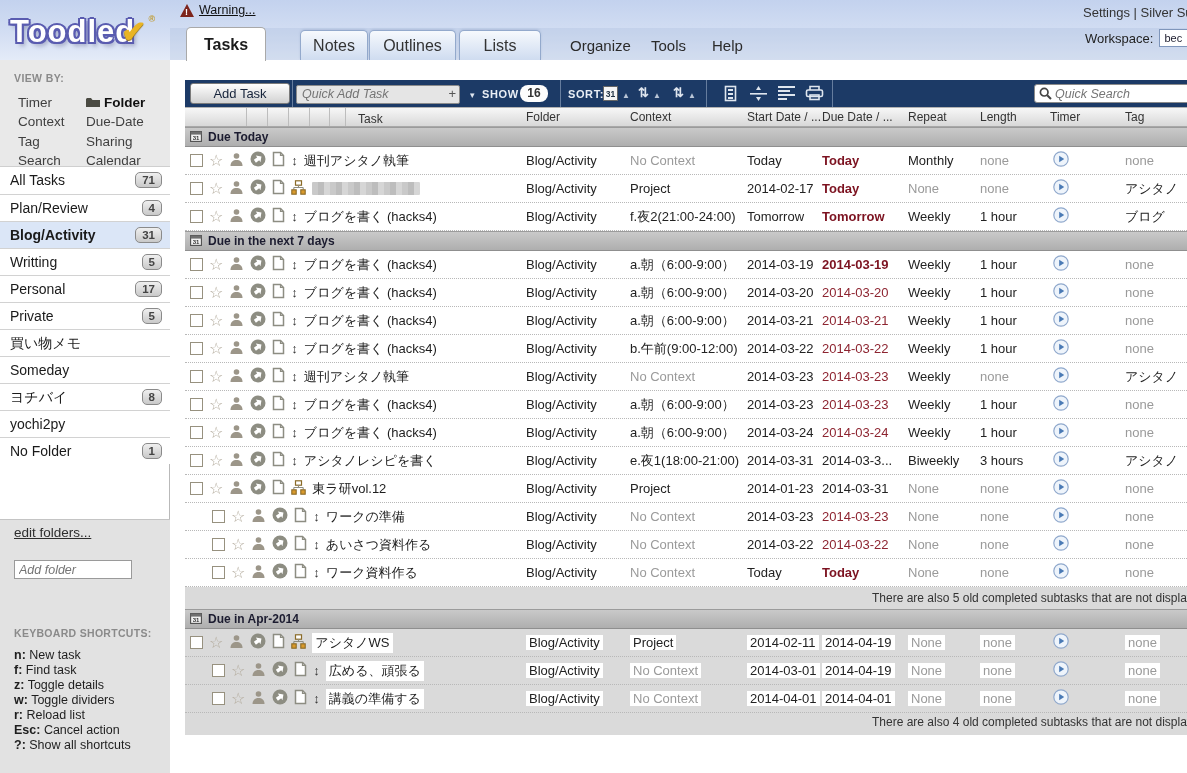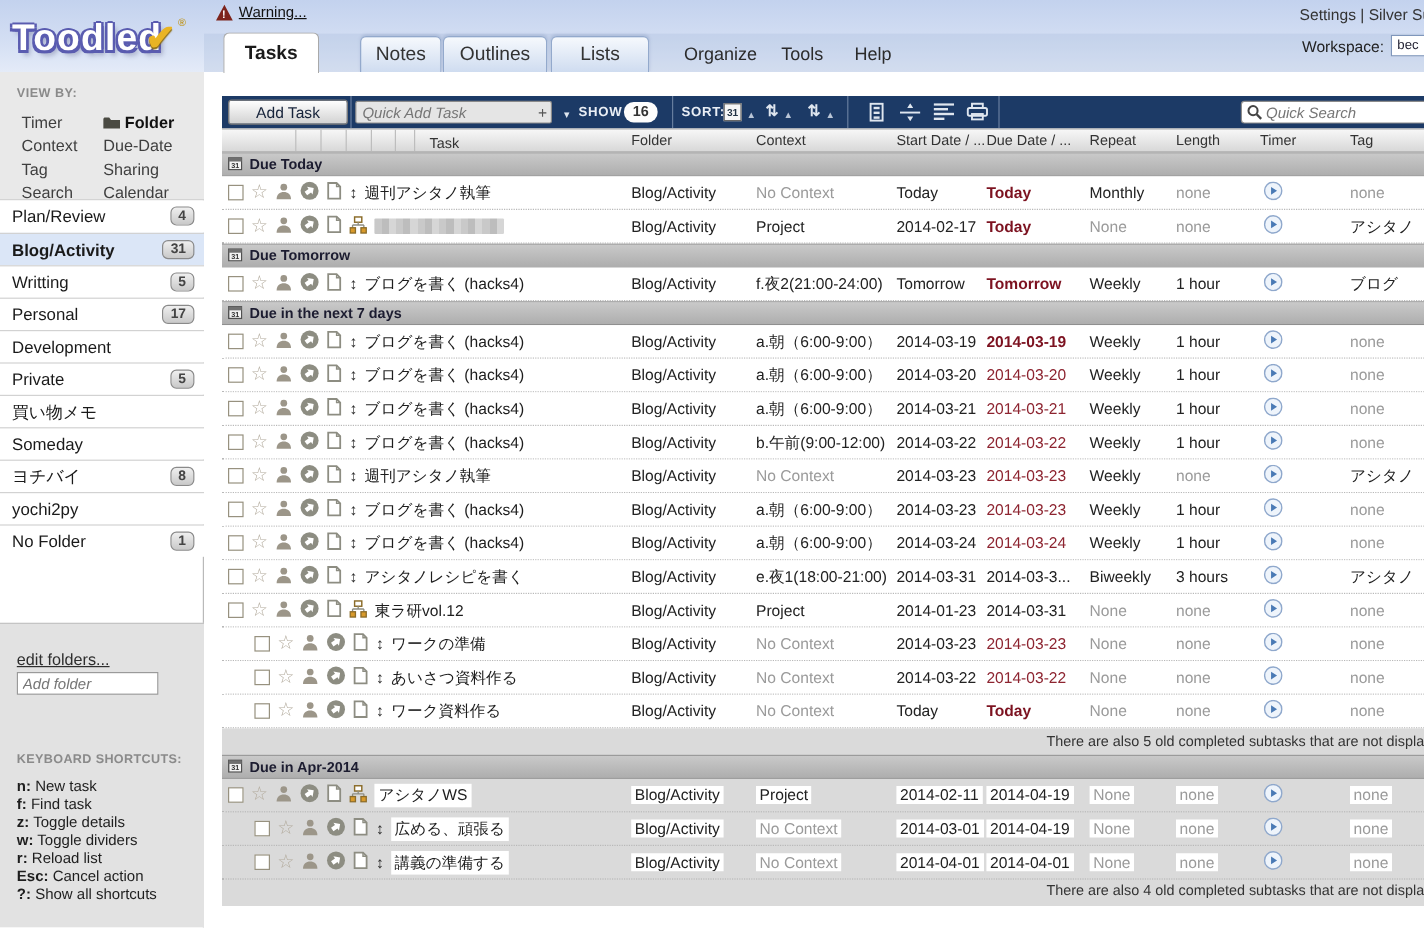--- a/index.html
+++ b/index.html
@@ -37,21 +37,21 @@
   .vb-link.bold { font-weight:bold; color:#111; }
   .vb-folder-icon { display:inline-block; vertical-align:-1px; margin-right:4px; }
   #folder-list { position:absolute; left:0; top:107px; width:170px; }
   .folder-item { height:27px; line-height:26px; padding:0 10px; font-size:14px; color:#1a1a1a; border-top:1px solid #d2d2d2; cursor:pointer; position:relative; background:#fff; }
   .folder-item:first-child { border-top:none; }
   .folder-item.selected { background:#dbe6f7; font-weight:bold; }
   .count-badge { position:absolute; right:8px; top:5px; height:16px; line-height:15px; padding:0 6px;
                  background:linear-gradient(#efefef,#c9c9c9); border:1px solid #8a8a8a; border-radius:5px;
                  font-size:11.5px; font-weight:bold; color:#444; }
   #side-bottom { position:absolute; left:0; top:459px; width:170px; height:254px; background:#e2e2e2; border-top:1px solid #c4c4c4; }
-  #edit-folders { position:absolute; left:14px; top:22px; font-size:13.5px; color:#2e2e2e; text-decoration:underline; cursor:pointer; }
+  #edit-folders { position:absolute; left:14px; top:5px; font-size:13.5px; color:#2e2e2e; text-decoration:underline; cursor:pointer; }
   #add-folder { position:absolute; left:14px; top:40px; width:118px; height:19px; border:1px solid #9a9a9a; font-size:12.5px; font-style:italic; color:#555; padding-left:4px; background:#fff; }
   #kb-label { position:absolute; left:14px; top:107px; font-size:10.5px; font-weight:bold; color:#8a8a8a; letter-spacing:.3px; }
   #kb-list { position:absolute; left:14px; top:128px; font-size:12.5px; color:#1e1e1e; line-height:15px; }
   #kb-list b { font-weight:bold; }
 
   
   #main { position:absolute; left:170px; top:60px; width:1017px; height:713px; background:#fff; overflow:hidden; }
 
   #toolbar { position:absolute; left:15px; top:20px; width:1002px; height:27px; background:#1c3a66; overflow:hidden; }
   #add-task-btn { position:absolute; left:5px; top:3px; width:100px; height:21px; background:linear-gradient(#fefefe,#d2d2d2);
@@ -144,25 +144,25 @@
         <span class="vb-link" style="left: 18px; top: 92.9px;">Search</span>
         <span class="vb-link bold" style="left: 86px; top: 35px;"><svg class="vb-folder-icon" width="14" height="11" viewBox="0 0 14 11">
             <path d="M0 2 L0 10 L14 10 L14 3 L6.5 3 L5 1 L1 1 Z" fill="#4a4a42"></path>
           </svg>Folder</span>
         <span class="vb-link" style="left: 86px; top: 54.3px;">Due-Date</span>
         <span class="vb-link" style="left: 86px; top: 73.6px;">Sharing</span>
         <span class="vb-link" style="left: 86px; top: 92.9px;">Calendar</span>
       </div>
   </div>
   <div id="folder-list">
+      <div class="folder-item">All Tasks<span class="count-badge">71</span></div>
       <div class="folder-item">Plan/Review<span class="count-badge">4</span></div>
       <div class="folder-item selected">Blog/Activity<span class="count-badge">31</span></div>
       <div class="folder-item">Writting<span class="count-badge">5</span></div>
       <div class="folder-item">Personal<span class="count-badge">17</span></div>
-      <div class="folder-item">Development</div>
       <div class="folder-item">Private<span class="count-badge">5</span></div>
       <div class="folder-item">買い物メモ</div>
       <div class="folder-item">Someday</div>
       <div class="folder-item">ヨチバイ<span class="count-badge">8</span></div>
       <div class="folder-item">yochi2py</div>
       <div class="folder-item">No Folder<span class="count-badge">1</span></div>
     </div>
   <div id="side-bottom">
     <div id="edit-folders">edit folders...</div>
     <input id="add-folder" placeholder="Add folder" style="">
@@ -326,28 +326,20 @@
         <div class="cell "><span>2014-02-17</span></div>
         <div class="cell "><span class="due-b">Today</span></div>
         <div class="cell "><span class="gray">None</span></div>
         <div class="cell "><span class="gray">none</span></div>
         <div class="cell timer-cell"><span><svg width="16" height="16" viewBox="0 0 16 16">
               <circle cx="8" cy="8" r="7.2" fill="#eef4fb" stroke="#8fa8cc" stroke-width="1.2"></circle>
               <path d="M6.2 4.8 L11.2 8 L6.2 11.2 Z" fill="#4a7ab5"></path>
             </svg></span></div>
         <div class="cell "><span>アシタノ</span></div>
       </div>
-      <div class="sec-header">
-        <span><svg width="12" height="12" viewBox="0 0 12 12">
-            <rect x="0.6" y="1.6" width="10.8" height="9.8" fill="#f2f2f2" stroke="#4d4d4d" stroke-width="1.1"></rect>
-            <rect x="0.6" y="1.6" width="10.8" height="3" fill="#6f6f6f"></rect>
-            <text x="6" y="10" font-size="6" font-weight="bold" fill="#333" text-anchor="middle">31</text>
-          </svg></span>
-        <span>Due Tomorrow</span>
-      </div>
       <div class="row grid">
         <div class="task-cell">
           <div class="cbx"></div>
           <span class="star">☆</span>
           <span><svg width="15" height="15" viewBox="0 0 15 15">
               <circle cx="7.5" cy="4" r="2.8" fill="#9c9689"></circle>
               <path d="M1.5 14 C1.5 9.8 4.2 8 7.5 8 C10.8 8 13.5 9.8 13.5 14 Z" fill="#9c9689"></path>
             </svg></span>
           <span><svg width="16" height="16" viewBox="0 0 16 16">
               <circle cx="8" cy="8" r="7.5" fill="#8d8d82"></circle>

